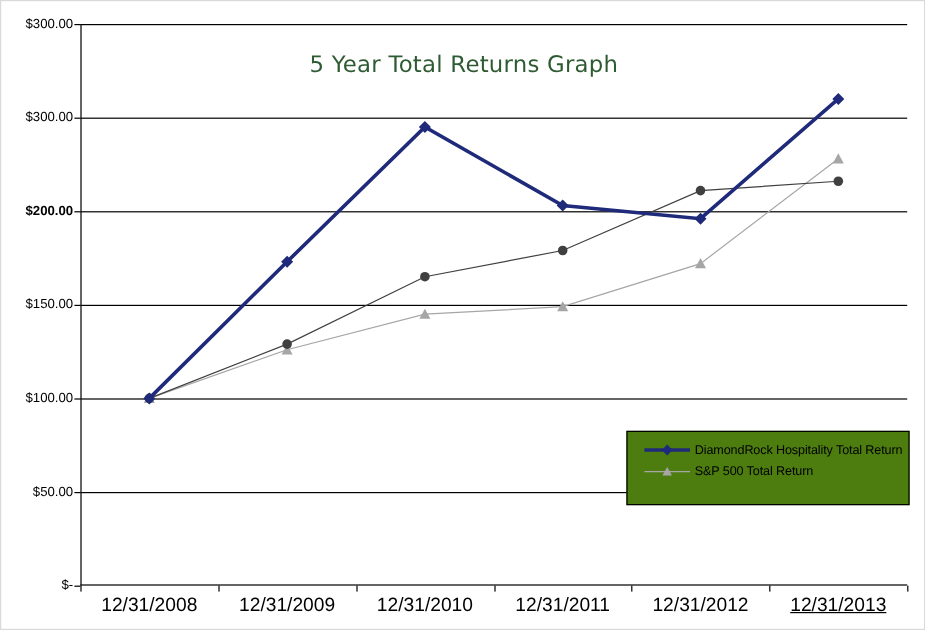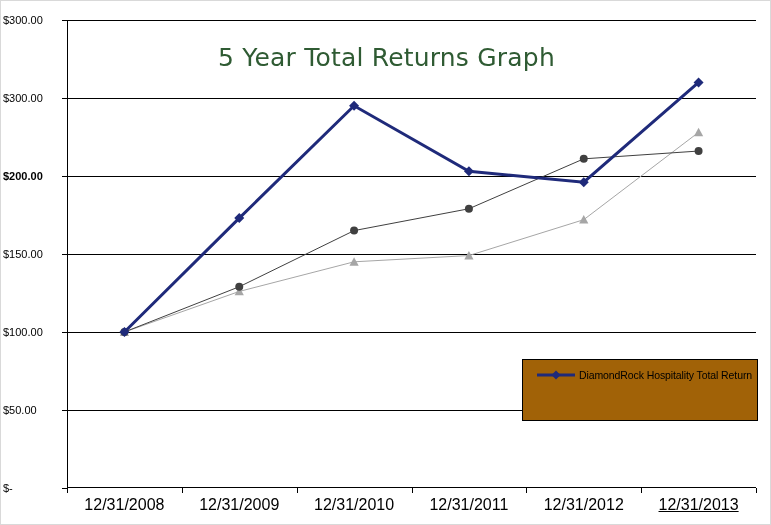--- a/index.html
+++ b/index.html
@@ -30,46 +30,46 @@
   }
   .axis-x{
     position:absolute;left:0;bottom:0;width:100%;height:0;
     border-top:1px solid #000000;
   }
   .ytick{
     position:absolute;left:-5px;width:5px;height:0;
     border-top:1px solid #000000;
   }
   .ylabel-wrap{
-    position:absolute;left:-64px;width:58px;text-align:left;
+    position:absolute;left:-64px;width:58px;text-align:right;
     font-size:11px;color:#000;white-space:nowrap;
     transform:translateY(-50%);
   }
   .xtick{
     position:absolute;bottom:-5px;width:0;height:5px;
     border-left:1px solid #000000;
   }
   .xlabel{
     position:absolute;bottom:-26px;width:120px;margin-left:-60px;
     text-align:center;font-size:16px;color:#000;white-space:nowrap;
   }
   #plot-svg{position:absolute;left:0;top:0;width:689px;height:468px;}
   
   #chart-title{
     position:absolute;left:0;top:42px;width:771px;
-    text-align:center;font-size:25px;color:#2f5b33;
+    text-align:center;font-size:19px;color:#2f5b33;
     font-family:"DejaVu Sans", sans-serif;
     letter-spacing:0.2px;
   }
   
   #chart-title-inner{display:inline-block;transform:translateX(0px);}
   
   #legend{
     position:absolute;left:521px;top:358px;width:236px;height:62px;
-    box-sizing:border-box;border:1px solid #000000;background:#a16207;
+    box-sizing:border-box;border:1px solid #000000;background:#4d7c0f;
     padding:6px 0 0 0;
   }
   .legend-row{
     display:flex;align-items:center;height:18px;padding-left:10px;
   }
   .legend-key{
     width:46px;height:14px;position:relative;flex:0 0 46px;
   }
   .legend-key svg{position:absolute;left:0;top:0;}
   .legend-label{
@@ -156,15 +156,24 @@
   <div id="legend">
     <div class="legend-row">
       <span class="legend-key">
         <svg width="46" height="14" viewBox="0 0 46 14">
           <line x1="4" y1="7" x2="42" y2="7" stroke="#1f2a7a" stroke-width="3"></line>
           <polygon points="23,2.5 27.5,7 23,11.5 18.5,7" fill="#1f2a7a"></polygon>
         </svg>
       </span>
       <span class="legend-label">DiamondRock Hospitality Total Return</span>
     </div>
+    <div class="legend-row">
+      <span class="legend-key">
+        <svg width="46" height="14" viewBox="0 0 46 14">
+          <line x1="4" y1="7" x2="42" y2="7" stroke="#a6a6a6" stroke-width="1.2"></line>
+          <polygon points="23,3.2 27,10.2 19,10.2" fill="#a6a6a6"></polygon>
+        </svg>
+      </span>
+      <span class="legend-label">S&amp;P 500 Total Return</span>
+    </div>
   </div>
 
 </div>
 
 </body></html>

